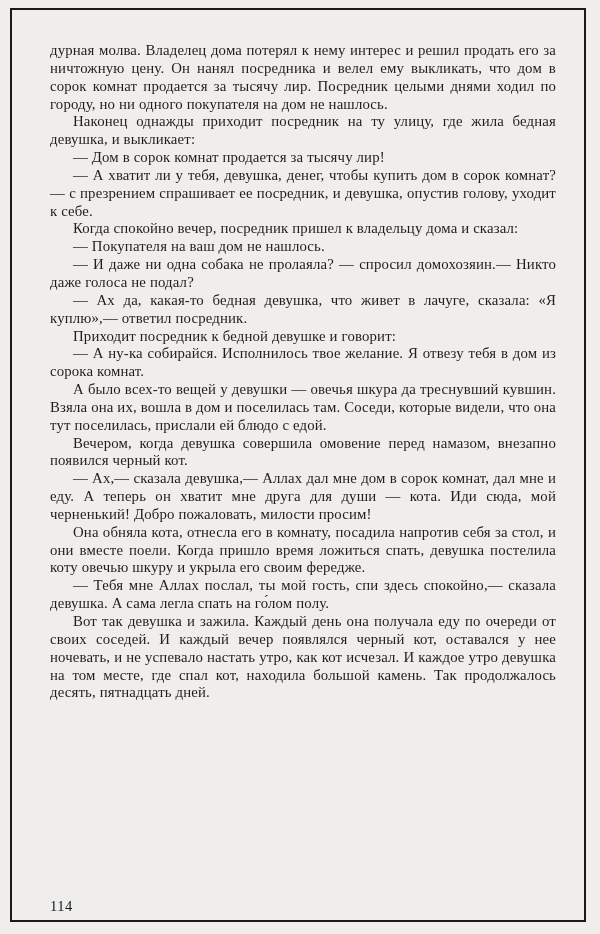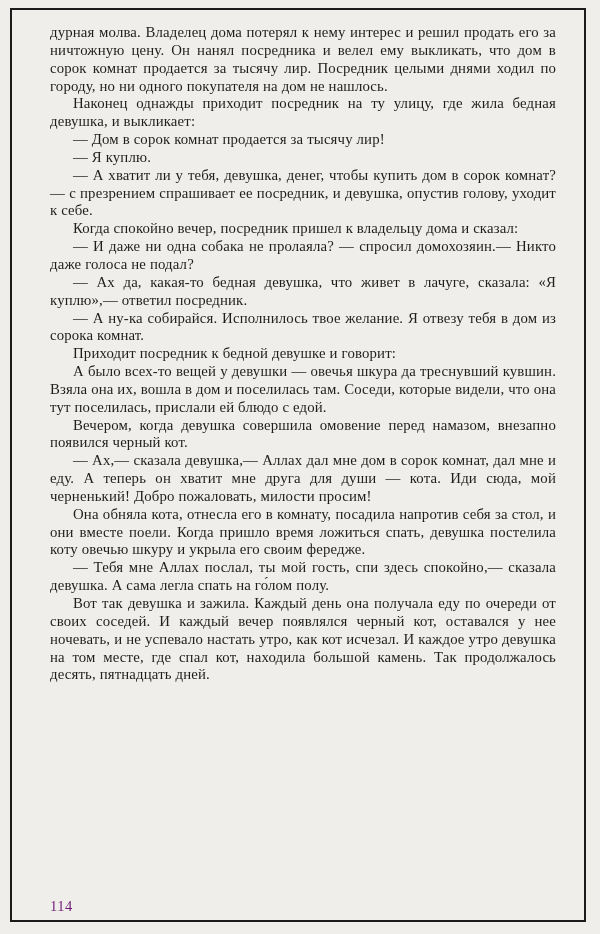--- a/index.html
+++ b/index.html
@@ -20,60 +20,60 @@
     top: 8px;
     width: 576px;
     height: 914px;
     border: 2.5px solid #1b1b1b;
     box-sizing: border-box;
     pointer-events: none;
   }
   .text-block {
     position: absolute;
     left: 50px;
-    top: 24px;
+    top: 42px;
     width: 506px;
     color: #1e1e1e;
     font-size: 14.8px;
     line-height: 17.85px;
     text-align: justify;
     letter-spacing: 0.15px;
   }
   .text-block p {
     margin: 0;
     padding: 0;
   }
   .text-block p.indent {
     text-indent: 23px;
   }
   .page-number {
     position: absolute;
     left: 50px;
     top: 898px;
     font-size: 14.5px;
-    color: #701a75;
+    color: #0f172a;
     letter-spacing: 0.5px;
   }
 </style>
 </head>
 <body>
 
 <div class="page-frame"></div>
 
 <div class="text-block" id="text-block">
     <p>дурная молва. Владелец дома потерял к нему интерес и решил продать его за ничтожную цену. Он нанял посредника и велел ему выкликать, что дом в сорок комнат продается за тысячу лир. Посредник целыми днями ходил по городу, но ни одного покупателя на дом не нашлось.</p>
     <p class="indent">Наконец однажды приходит посредник на ту улицу, где жила бедная девушка, и выкликает:</p>
     <p class="indent">— Дом в сорок комнат продается за тысячу лир!</p>
-    <p class="indent">— Я куплю.</p>
     <p class="indent">— А хватит ли у тебя, девушка, денег, чтобы купить дом в сорок комнат? — с презрением спрашивает ее посредник, и девушка, опустив голову, уходит к себе.</p>
     <p class="indent">Когда спокойно вечер, посредник пришел к владельцу дома и сказал:</p>
+    <p class="indent">— Покупателя на ваш дом не нашлось.</p>
     <p class="indent">— И даже ни одна собака не пролаяла? — спросил домохозяин.— Никто даже голоса не подал?</p>
     <p class="indent">— Ах да, какая-то бедная девушка, что живет в лачуге, сказала: «Я куплю»,— ответил посредник.</p>
+    <p class="indent">Приходит посредник к бедной девушке и говорит:</p>
     <p class="indent">— А ну-ка собирайся. Исполнилось твое желание. Я отвезу тебя в дом из сорока комнат.</p>
-    <p class="indent">Приходит посредник к бедной девушке и говорит:</p>
     <p class="indent">А было всех-то вещей у девушки — овечья шкура да треснувший кувшин. Взяла она их, вошла в дом и поселилась там. Соседи, которые видели, что она тут поселилась, прислали ей блюдо с едой.</p>
     <p class="indent">Вечером, когда девушка совершила омовение перед намазом, внезапно появился черный кот.</p>
     <p class="indent">— Ах,— сказала девушка,— Аллах дал мне дом в сорок комнат, дал мне и еду. А теперь он хватит мне друга для души — кота. Иди сюда, мой черненький! Добро пожаловать, милости просим!</p>
     <p class="indent">Она обняла кота, отнесла его в комнату, посадила напротив себя за стол, и они вместе поели. Когда пришло время ложиться спать, девушка постелила коту овечью шкуру и укрыла его своим фередже.</p>
     <p class="indent">— Тебя мне Аллах послал, ты мой гость, спи здесь спокойно,— сказала девушка. А сама легла спать на го́лом полу.</p>
     <p class="indent">Вот так девушка и зажила. Каждый день она получала еду по очереди от своих соседей. И каждый вечер появлялся черный кот, оставался у нее ночевать, и не успевало настать утро, как кот исчезал. И каждое утро девушка на том месте, где спал кот, находила большой камень. Так продолжалось десять, пятнадцать дней.</p>
   </div>
 
 <div class="page-number">114</div>
 

